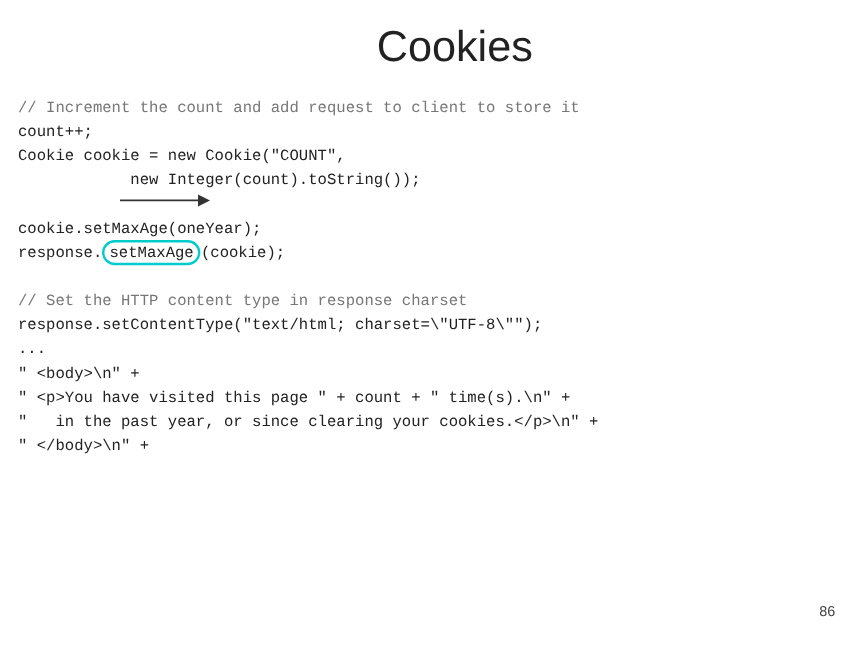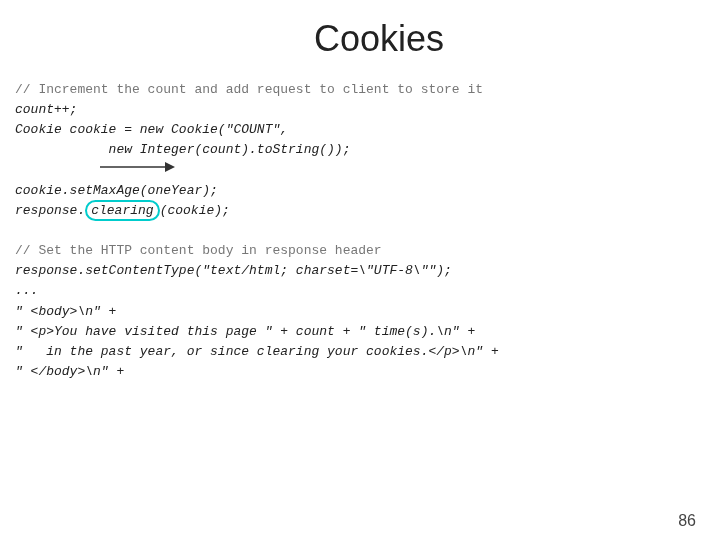--- a/index.html
+++ b/index.html
@@ -46,35 +46,34 @@
       color: #333;
       line-height: 1.55;
       padding-left: 5px;
       position: relative;
     }
     .code-comment {
       color: #777;
     }
     .code-normal {
       color: #222;
-      font-style: italic;
     }
     .highlight-oval {
       display: inline;
       background: transparent;
       border: 2.5px solid #00cccc;
       border-radius: 12px;
       padding: 1px 4px;
       color: #222;
     }
     .page-number {
       position: absolute;
-      bottom: 10px;
+      bottom: 24px;
       right: 24px;
-      font-size: 16px;
+      font-size: 12px;
       color: #444;
     }
     
     .arrow-svg {
       position: absolute;
       left: 100px;
       top: 152px;
       pointer-events: none;
     }
   </style>
@@ -85,23 +84,23 @@
 
 <div class="main-content">
 
   <div class="code-area">
     <div class="code-comment">// Increment the count and add request to client to store it</div>
     <div class="code-normal">count++;</div>
     <div class="code-normal">Cookie cookie = new Cookie("COUNT",</div>
     <div class="code-normal">&nbsp;&nbsp;&nbsp;&nbsp;&nbsp;&nbsp;&nbsp;&nbsp;&nbsp;&nbsp;&nbsp;&nbsp;new Integer(count).toString());</div>
     <div>&nbsp;</div>
     <div class="code-normal">cookie.setMaxAge(oneYear);</div>
-    <div class="code-normal">response.<span class="highlight-oval">clearing</span>(cookie);</div>
+    <div class="code-normal">response.<span class="highlight-oval">setMaxAge</span>(cookie);</div>
     <div>&nbsp;</div>
-    <div class="code-comment">// Set the HTTP content body in response header</div>
+    <div class="code-comment">// Set the HTTP content type in response charset</div>
     <div class="code-normal">response.setContentType("text/html; charset=\"UTF-8\"");</div>
     <div class="code-normal">...</div>
     <div class="code-normal">" &lt;body&gt;\n" +</div>
     <div class="code-normal">" &lt;p&gt;You have visited this page " + count + " time(s).\n" +</div>
     <div class="code-normal">"&nbsp;&nbsp; in the past year, or since clearing your cookies.&lt;/p&gt;\n" +</div>
     <div class="code-normal">" &lt;/body&gt;\n" +</div>
   </div>
 </div>
 
 <svg class="arrow-svg" width="80" height="30" viewBox="0 0 80 30">

